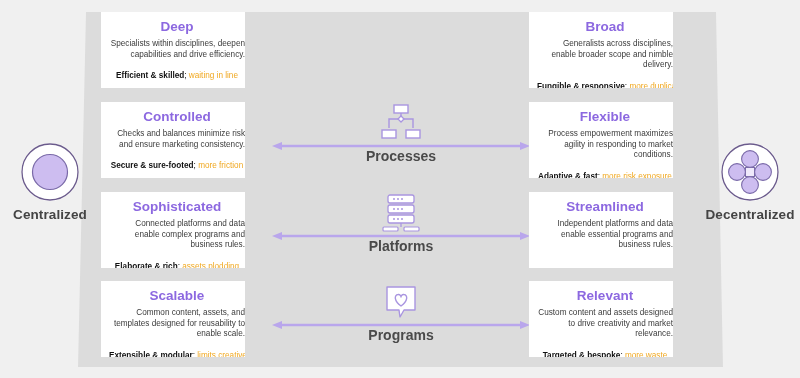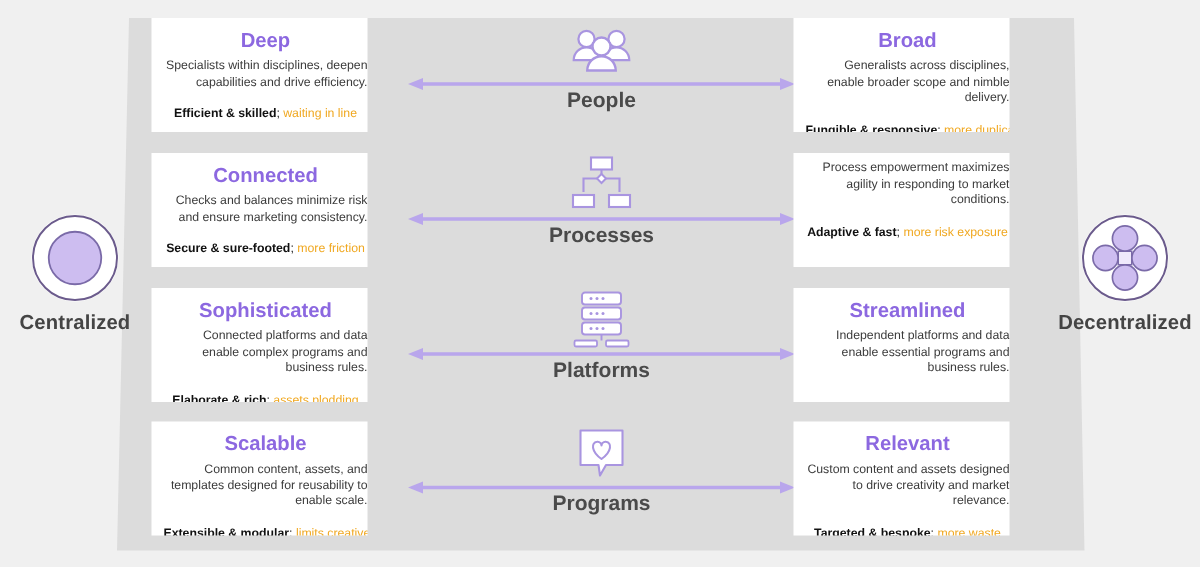--- a/index.html
+++ b/index.html
@@ -144,52 +144,34 @@
   <div class="row row-0">
     <div class="card left">
       <div class="card-title">Deep</div>
       <div class="card-body">Specialists within disciplines, deepen capabilities and drive efficiency.</div>
       <div class="card-tag">
         <span class="pro">Efficient &amp; skilled</span><span class="sep">;</span>
         <span class="con">waiting in line</span>
       </div>
     </div>
 
-    <div class="center">
-      <svg class="arrow" viewBox="0 0 258 10">
-        <line x1="8" y1="5" x2="250" y2="5" stroke="#b9a6ec" stroke-width="2.4"></line>
-        <polygon points="0,5 10,1 10,9" fill="#b9a6ec"></polygon>
-        <polygon points="258,5 248,1 248,9" fill="#b9a6ec"></polygon>
-      </svg>
-      <div class="center-icon">
-        <svg width="48" height="36" viewBox="0 0 48 36">
-          <circle cx="14" cy="10" r="5.4" fill="#ffffff" stroke="#a995e0" stroke-width="1.5"></circle>
-          <path d="M5.5 24 a8.5 8.5 0 0 1 17 0 z" fill="#ffffff" stroke="#a995e0" stroke-width="1.5"></path>
-          <circle cx="34" cy="10" r="5.4" fill="#ffffff" stroke="#a995e0" stroke-width="1.5"></circle>
-          <path d="M25.5 24 a8.5 8.5 0 0 1 17 0 z" fill="#ffffff" stroke="#a995e0" stroke-width="1.5"></path>
-          <circle cx="24" cy="15" r="6" fill="#ffffff" stroke="#a995e0" stroke-width="1.6"></circle>
-          <path d="M14.5 31 a9.5 9.5 0 0 1 19 0 z" fill="#ffffff" stroke="#a995e0" stroke-width="1.6"></path>
-        </svg>
-      </div>
-      <div class="center-label">People</div>
-    </div>
 
     <div class="card right">
       <div class="card-title">Broad</div>
       <div class="card-body">Generalists across disciplines, enable broader scope and nimble delivery.</div>
       <div class="card-tag">
         <span class="pro">Fungible &amp; responsive</span><span class="sep">;</span>
         <span class="con">more duplication</span>
       </div>
     </div>
   </div>
 
   <div class="row row-1">
     <div class="card left">
-      <div class="card-title">Connected</div>
+      <div class="card-title">Controlled</div>
       <div class="card-body">Checks and balances minimize risk and ensure marketing consistency.</div>
       <div class="card-tag">
         <span class="pro">Secure &amp; sure-footed</span><span class="sep">;</span>
         <span class="con">more friction</span>
       </div>
     </div>
 
     <div class="center">
       <svg class="arrow" viewBox="0 0 258 10">
         <line x1="8" y1="5" x2="250" y2="5" stroke="#b9a6ec" stroke-width="2.4"></line>
@@ -204,20 +186,21 @@
           <path d="M20 15 H11 V24" fill="none" stroke="#a995e0" stroke-width="1.4"></path>
           <path d="M26 15 H35 V24" fill="none" stroke="#a995e0" stroke-width="1.4"></path>
           <rect x="4" y="26" width="14" height="8" fill="#ffffff" stroke="#a995e0" stroke-width="1.4"></rect>
           <rect x="28" y="26" width="14" height="8" fill="#ffffff" stroke="#a995e0" stroke-width="1.4"></rect>
         </svg>
       </div>
       <div class="center-label">Processes</div>
     </div>
 
     <div class="card right">
+      <div class="card-title">Flexible</div>
       <div class="card-body">Process empowerment maximizes agility in responding to market conditions.</div>
       <div class="card-tag">
         <span class="pro">Adaptive &amp; fast</span><span class="sep">;</span>
         <span class="con">more risk exposure</span>
       </div>
     </div>
   </div>
 
   <div class="row row-2">
     <div class="card left">

